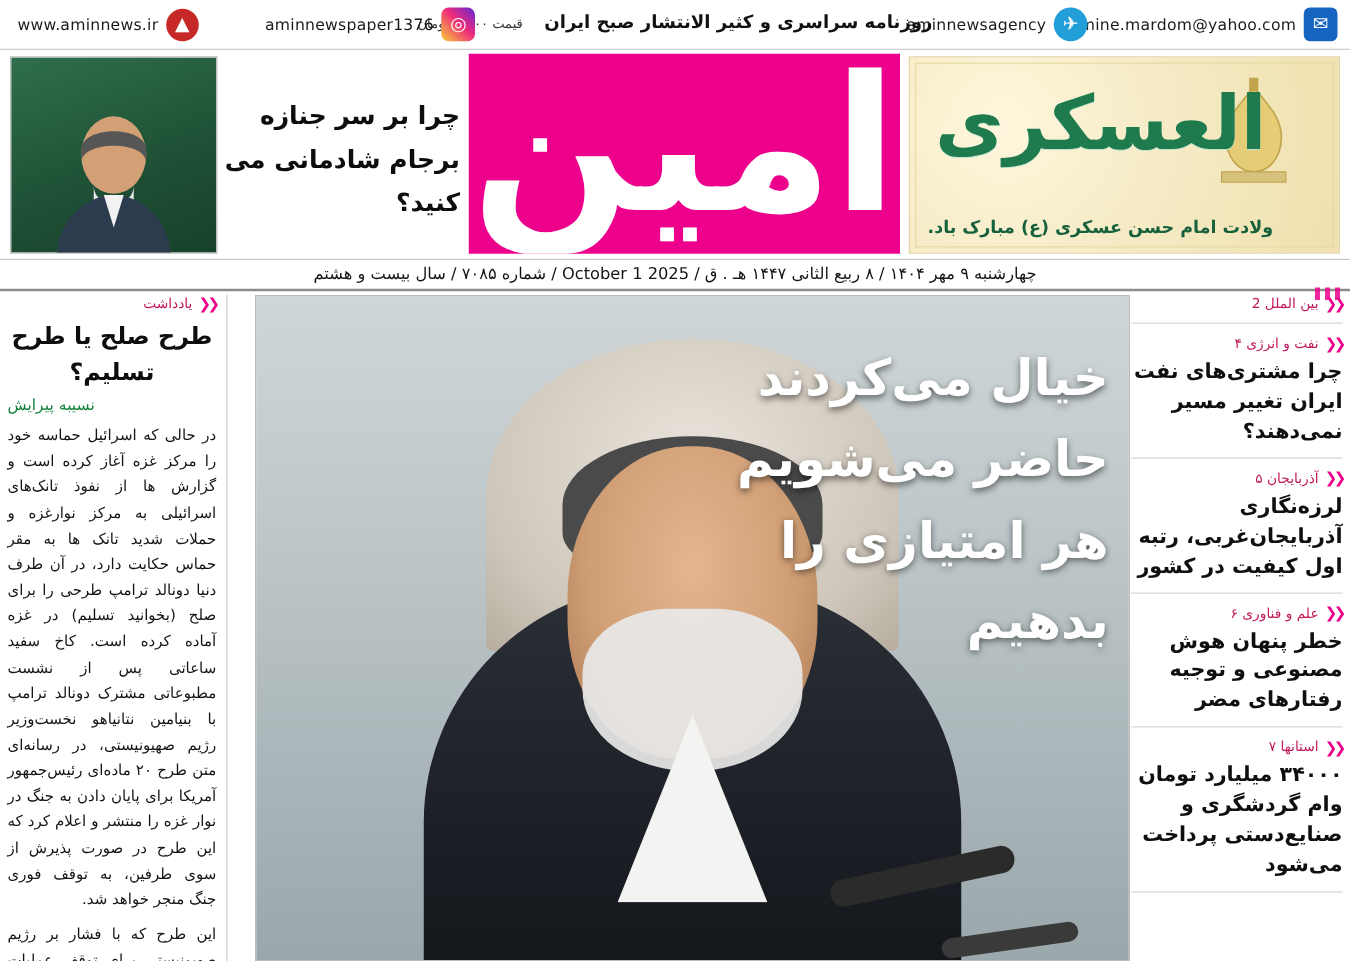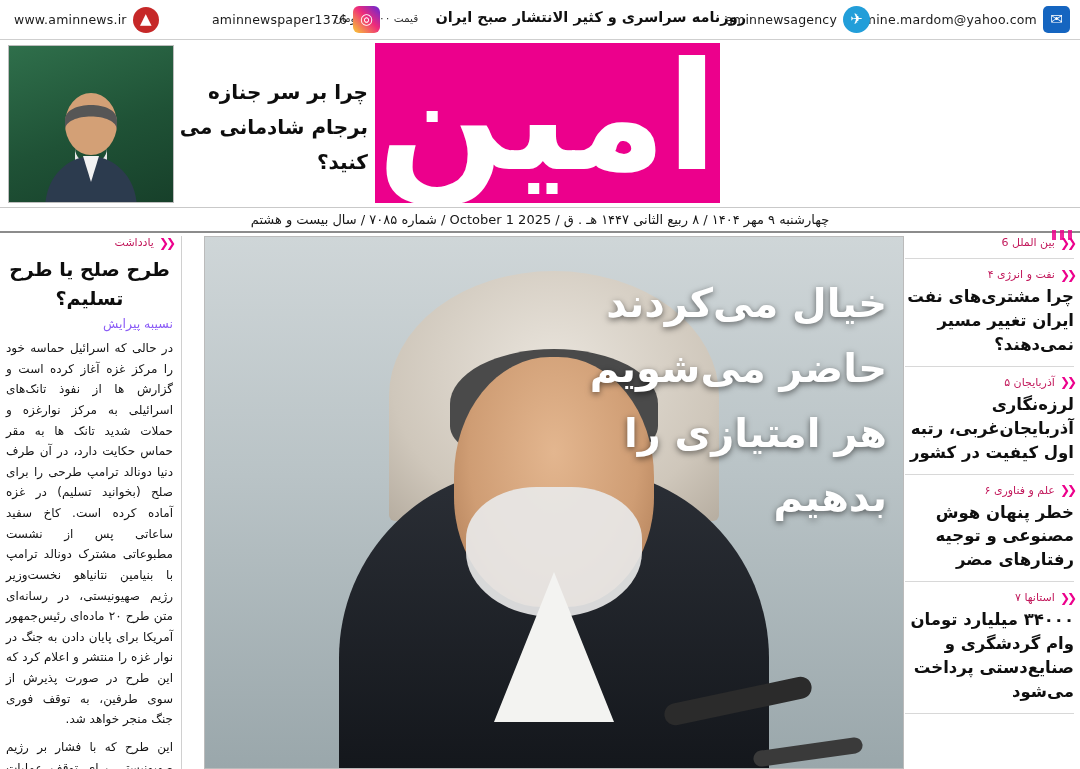--- a/index.html
+++ b/index.html
@@ -281,21 +281,21 @@
   }
   .ed-kicker {
     display: flex; align-items: center; justify-content: flex-start;
     gap: 5px; font-size: 11px; color: #c2185b; margin-bottom: 6px;
   }
   .ed-title {
     font-size: 19px; font-weight: bold; color: #0d0d0d;
     text-align: center; line-height: 1.5; margin-bottom: 4px;
   }
   .ed-author {
-    font-size: 12.5px; color: #8b5cf6; text-align: right; margin-bottom: 7px;
+    font-size: 12.5px; color: #15803d; text-align: left; margin-bottom: 7px;
   }
   .ed-body p {
     margin: 0 0 7px 0;
     font-size: 12px;
     line-height: 1.72;
     text-align: justify;
     color: #141414;
   }
 </style>
 </head>
@@ -326,20 +326,29 @@
     </div>
 
     <div class="tb-item" style="position:absolute; left:14px;">
       <span class="icon-box site-badge">▲</span>
       <span class="tb-text">www.aminnews.ir</span>
     </div>
   </div>
 
   <div class="masthead">
 
+    <div class="ornament">
+      <svg class="orn-dome" viewBox="0 0 100 100">
+        <path d="M50 8 C62 24 74 34 74 52 C74 70 63 82 50 82 C37 82 26 70 26 52 C26 34 38 24 50 8 Z" fill="#e3c86a" stroke="#b99a3c" stroke-width="1.5"></path>
+        <rect x="46" y="0" width="8" height="12" fill="#b99a3c"></rect>
+        <rect x="22" y="82" width="56" height="9" fill="#d4bb72" stroke="#b99a3c" stroke-width="1"></rect>
+      </svg>
+      <div class="orn-logo">العسکری</div>
+      <div class="orn-sub">ولادت امام حسن عسکری (ع) مبارک باد.</div>
+    </div>
 
     <div class="logo-wrap">
       <div class="logo-text">امین</div>
     </div>
 
     <div class="mast-headline">چرا بر سر جنازه برجام شادمانی می کنید؟</div>
 
     <div class="portrait">
       <svg class="p-person" viewBox="0 0 112 120">
         <ellipse cx="56" cy="34" rx="26" ry="31" fill="#d3a076"></ellipse>
@@ -354,21 +363,21 @@
   <div class="dateline">چهارشنبه ۹ مهر ۱۴۰۴ / ۸ ربیع الثانی ۱۴۴۷ هـ . ق / October 1  2025 / شماره ۷۰۸۵ / سال بیست و هشتم</div>
 
   <div class="body">
 
     <div class="sidebar">
       <div class="corner-dots"></div>
 
       <div class="si">
         <div class="si-kicker">
           <span class="chev">❮❮</span>
-          <span>بین الملل 6</span>
+          <span>بین الملل 2</span>
         </div>
       </div>
       <div class="si-sep"></div>
 
       <div class="si">
         <div class="si-kicker">
           <span class="chev">❮❮</span>
           <span>نفت و انرژی ۴</span>
         </div>
         <div class="si-title">چرا مشتری‌های نفت ایران تغییر مسیر نمی‌دهند؟</div>

